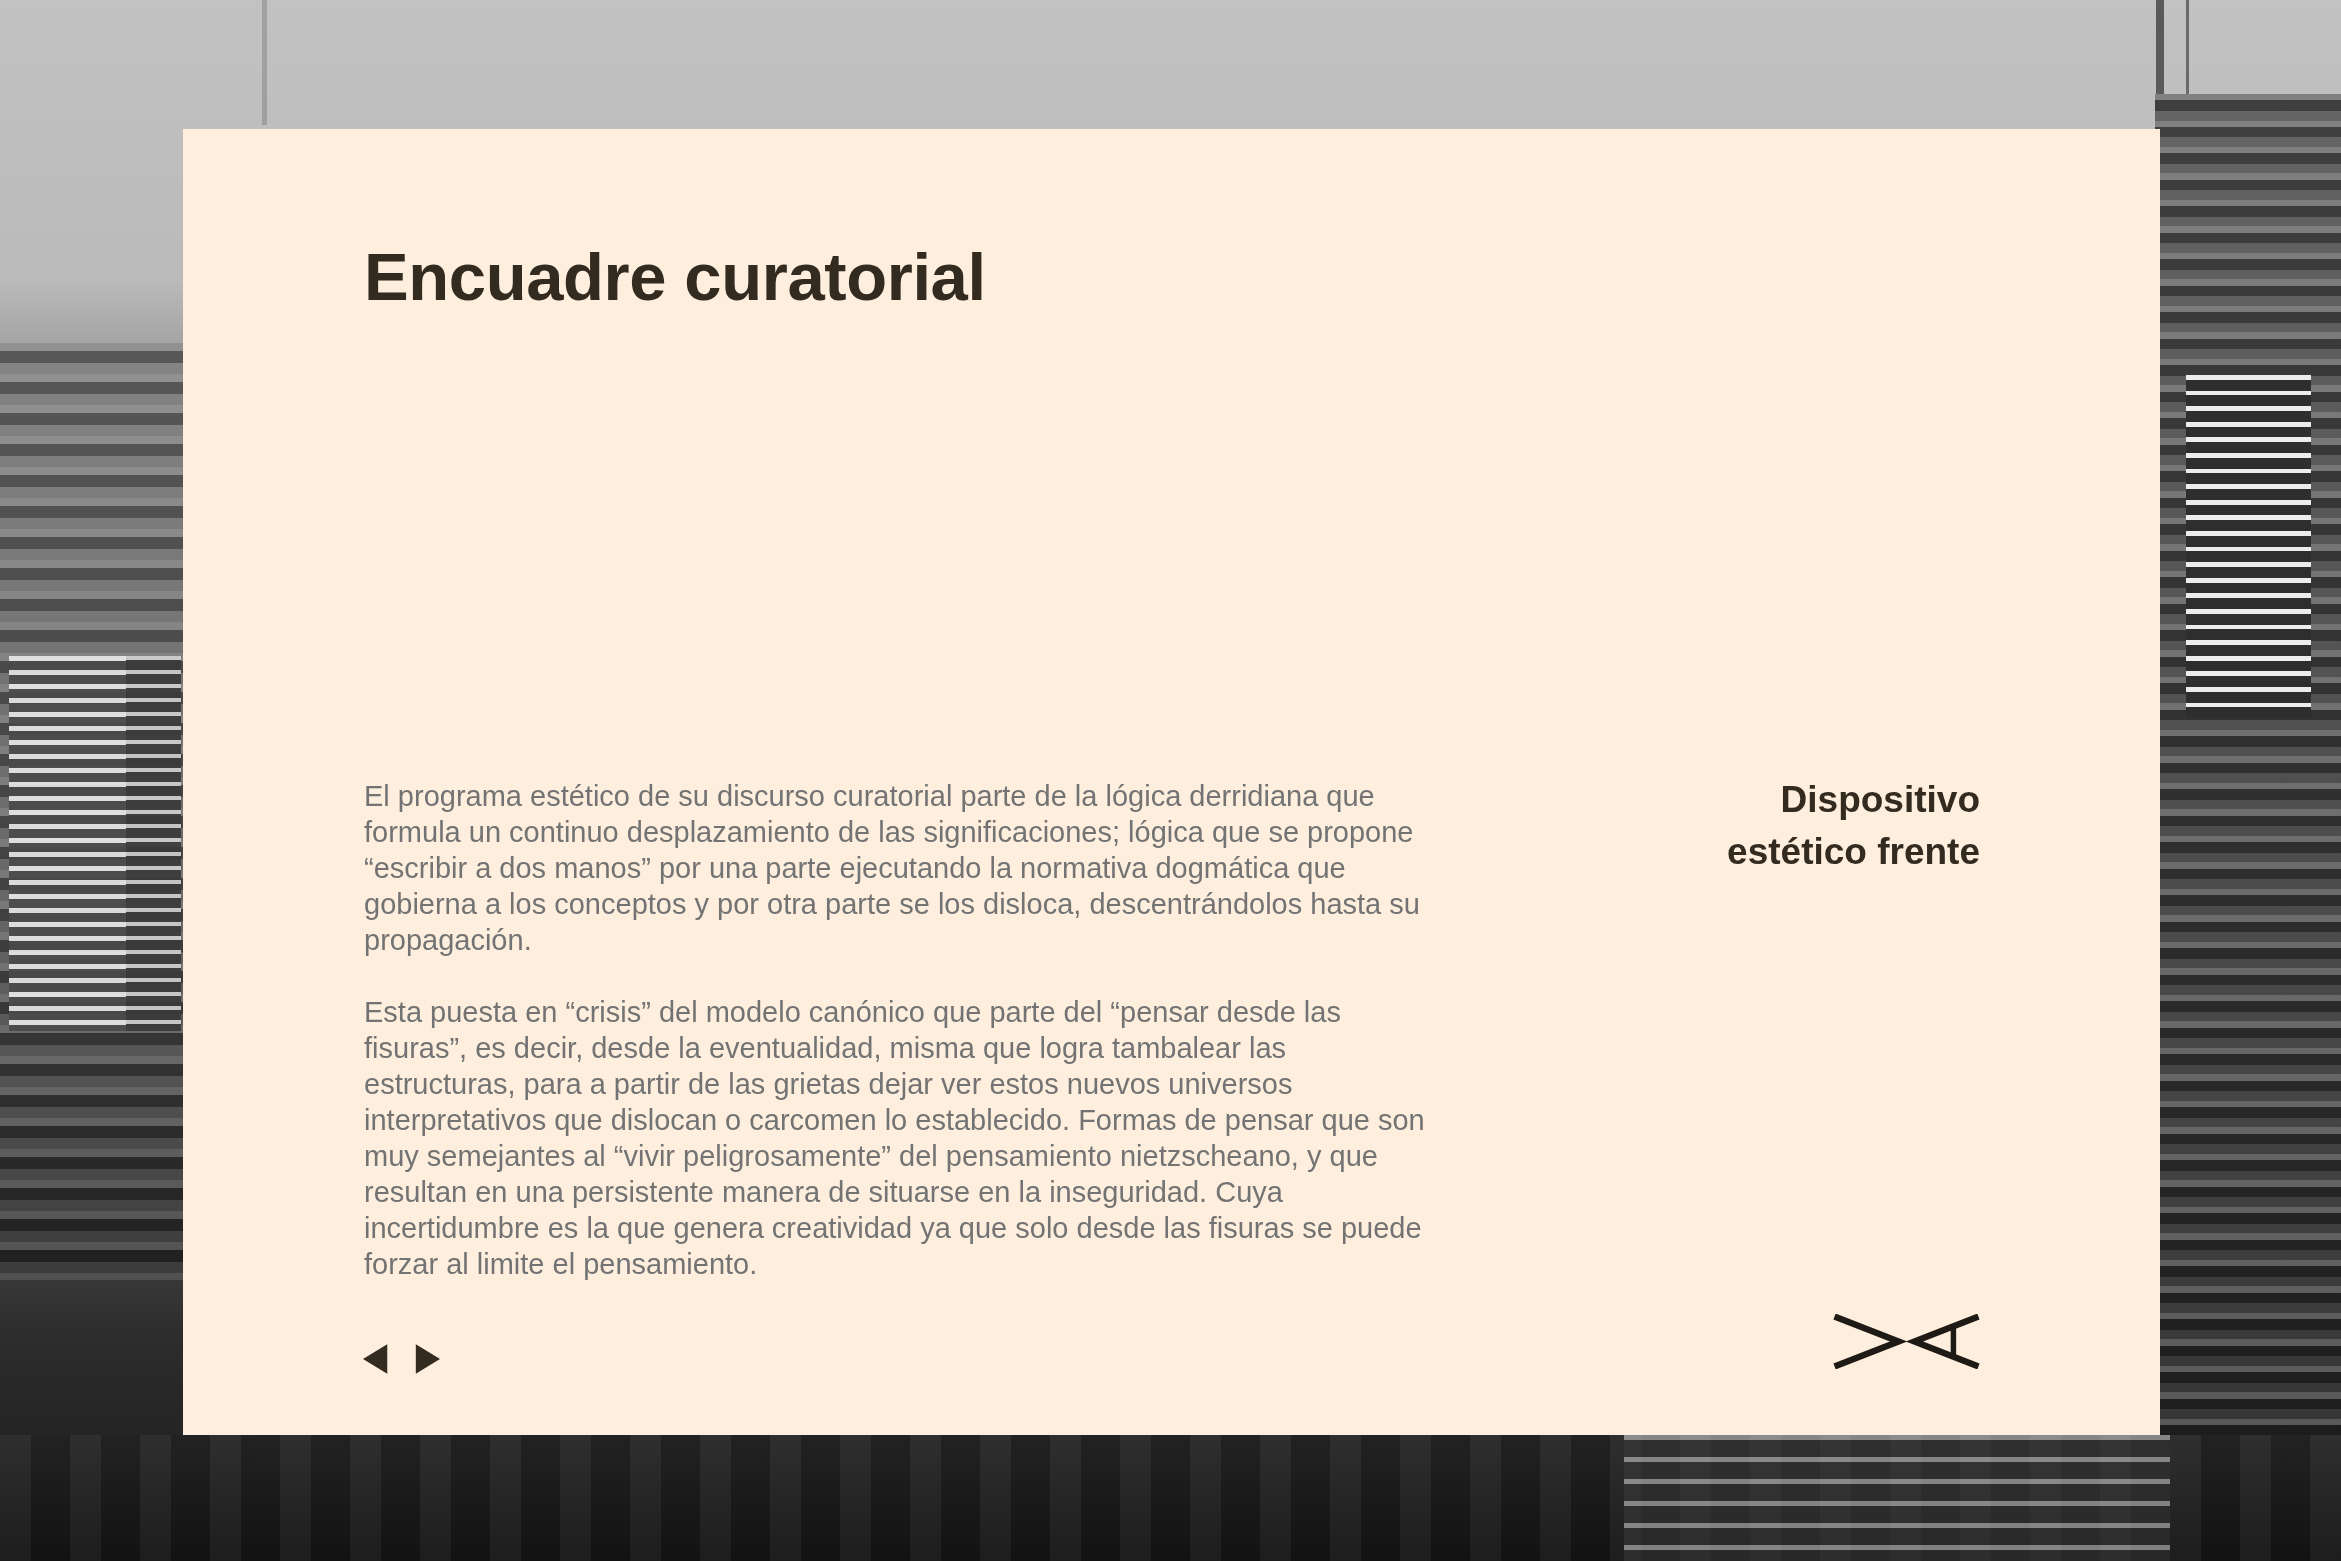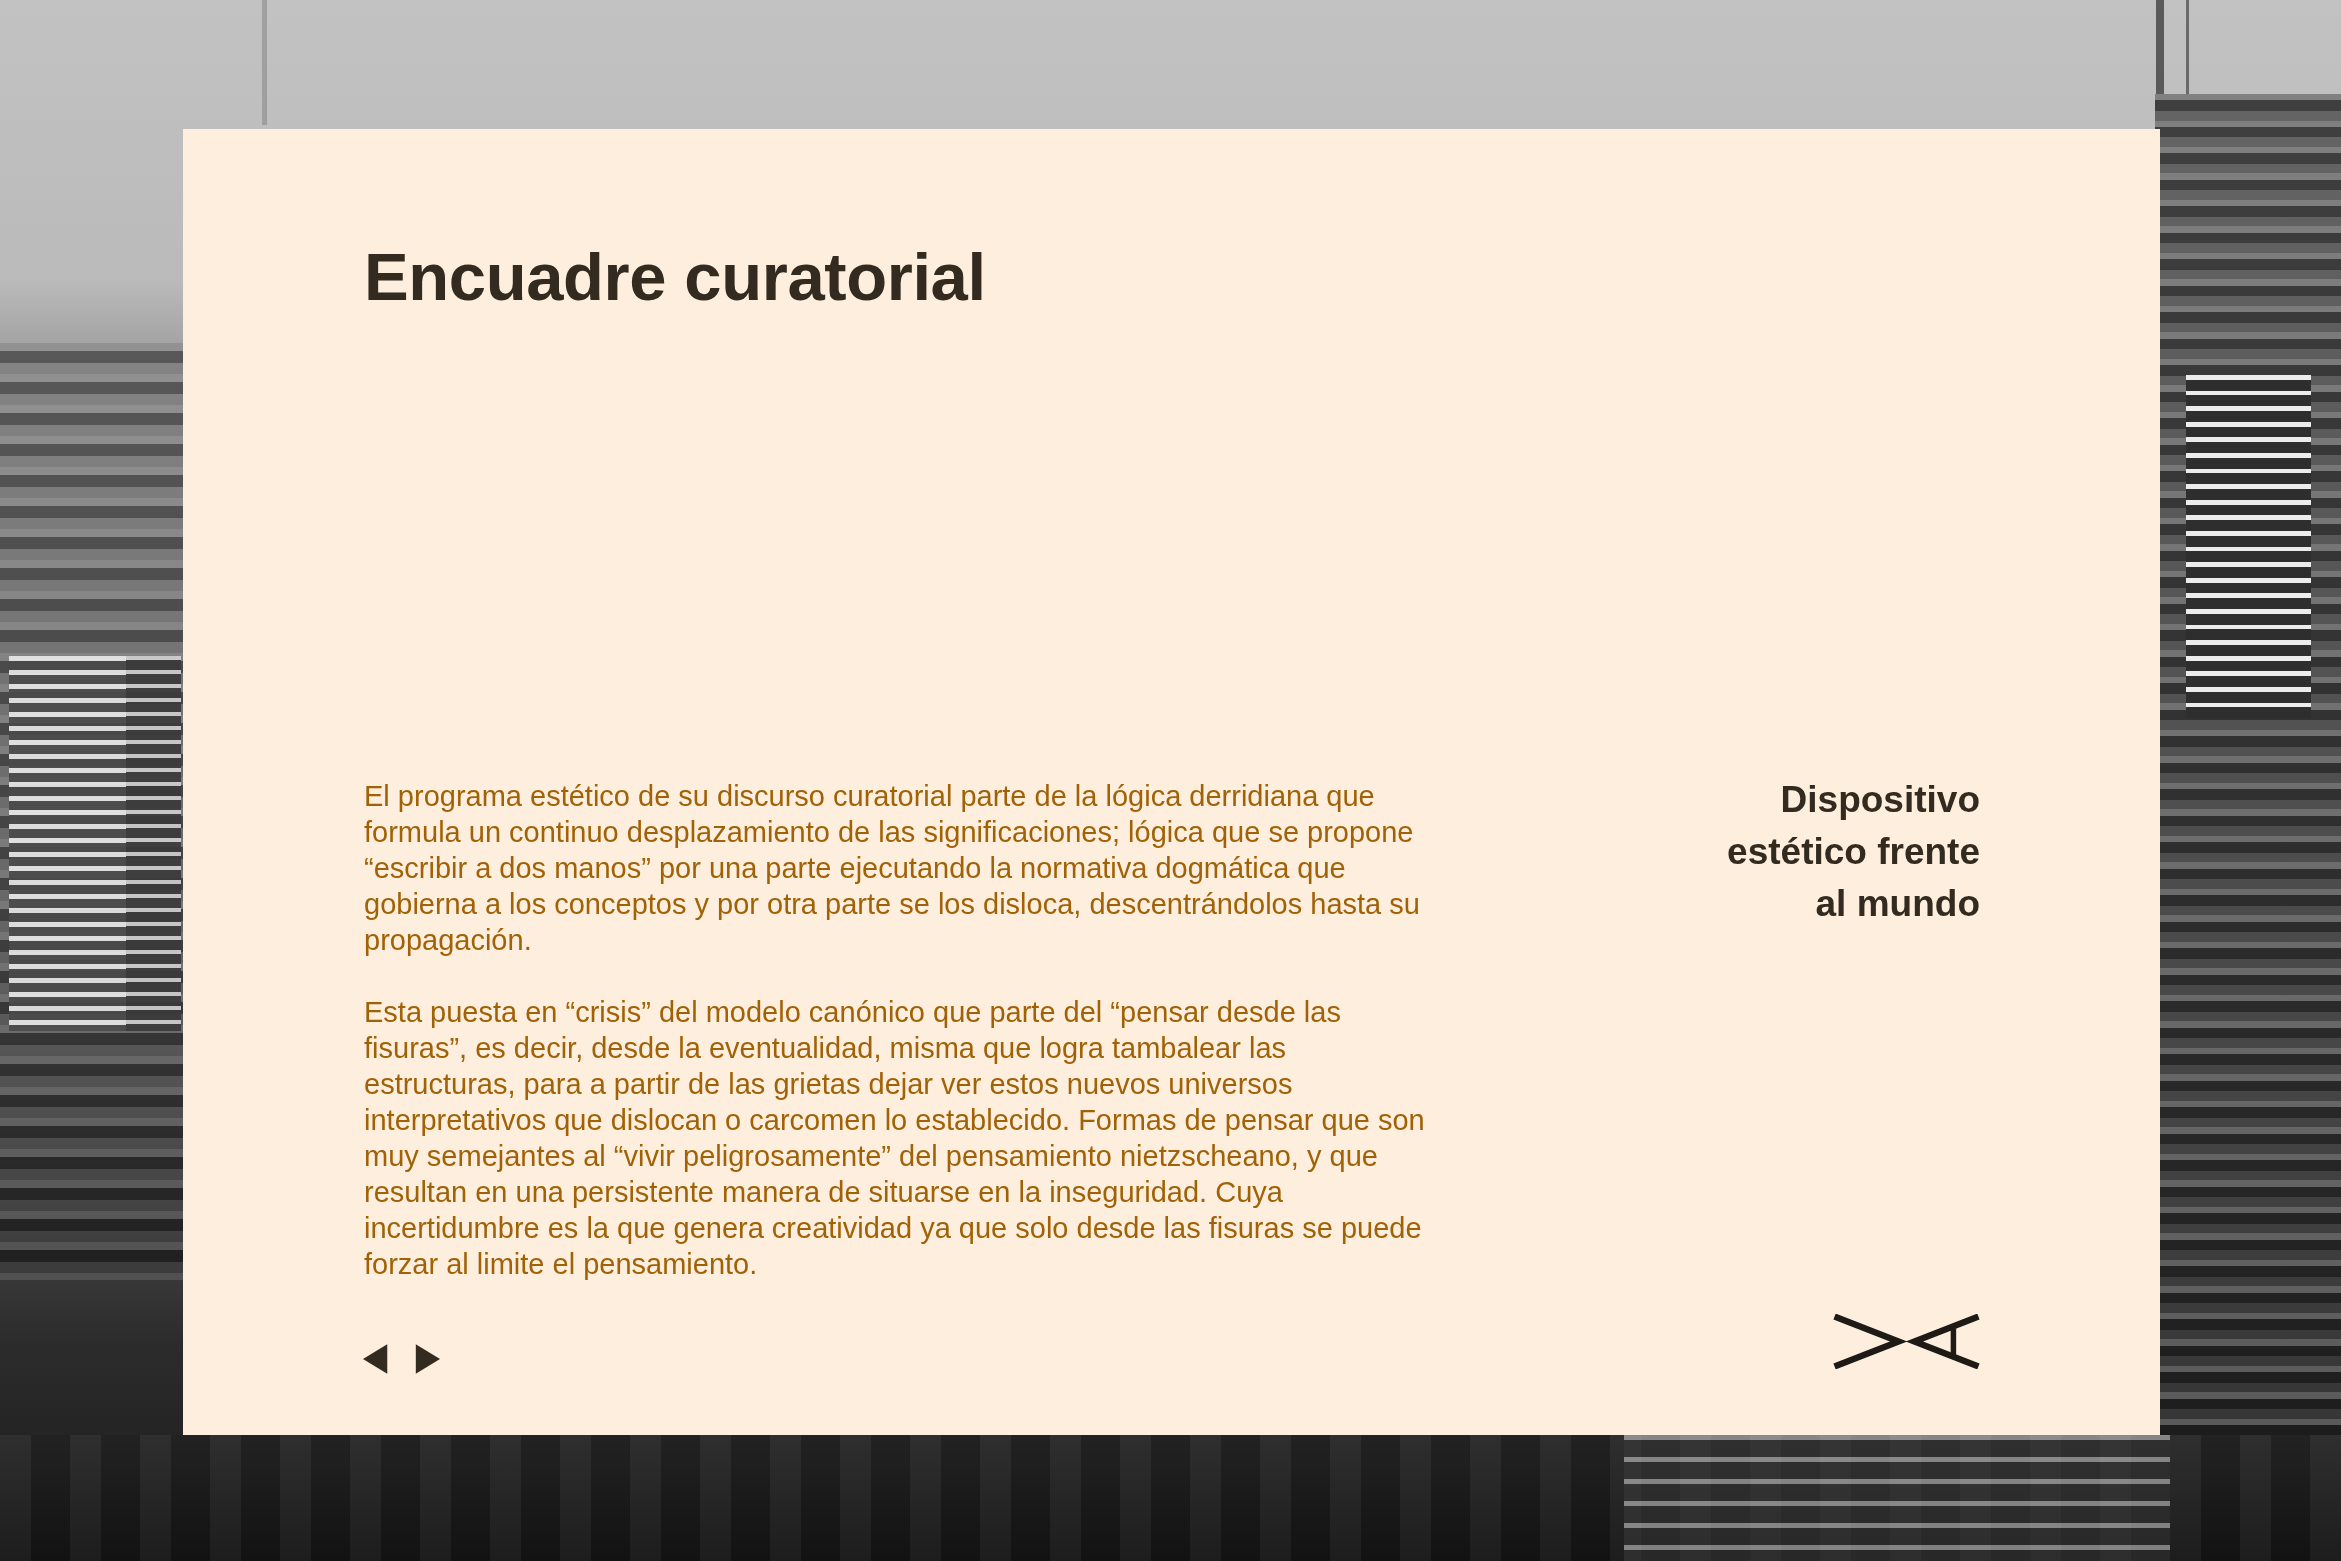--- a/index.html
+++ b/index.html
@@ -85,21 +85,21 @@
     line-height: 62px;
     letter-spacing: -0.4px;
     white-space: nowrap;
   }
   .body-text {
     position: absolute;
     left: 181px; top: 649px;
     width: 1062px;
     font-size: 29px;
     line-height: 36px;
-    color: #a16207;
+    color: #737373;
   }
   .body-text p {
     margin: 0 0 36px 0;
   }
   .subtitle {
     position: absolute;
     right: 180px; top: 645px;
     width: 359px;
     text-align: right;
     font-size: 37px;
@@ -148,21 +148,20 @@
   <h1 class="title">Encuadre curatorial</h1>
 
   <div class="body-text">
     <p>El programa estético de su discurso curatorial parte de la lógica derridiana que formula un continuo desplazamiento de las significaciones; lógica que se propone “escribir a dos manos” por una parte ejecutando la normativa dogmática que gobierna a los conceptos y por otra parte se los disloca, descentrándolos hasta su propagación.</p>
     <p>Esta puesta en “crisis” del modelo canónico que parte del “pensar desde las fisuras”, es decir, desde la eventualidad, misma que logra tambalear las estructuras, para a partir de las grietas dejar ver estos nuevos universos interpretativos que dislocan o carcomen lo establecido. Formas de pensar que son muy semejantes al “vivir peligrosamente” del pensamiento nietzscheano, y que resultan en una persistente manera de situarse en la inseguridad. Cuya incertidumbre es la que genera creatividad ya que solo desde las fisuras se puede forzar al limite el pensamiento.</p>
   </div>
 
   <h2 class="subtitle">
     <span>Dispositivo</span>
     <span>estético frente</span>
-    <span>al mundo</span>
   </h2>
 
   <nav class="nav">
     <a class="nav-btn" aria-label="Anterior">
       <svg viewBox="0 0 32 38">
         <polygon points="31,0 31,38 0,19" fill="#332a20"></polygon>
       </svg>
     </a>
     <a class="nav-btn" aria-label="Siguiente">
       <svg viewBox="0 0 32 38">

